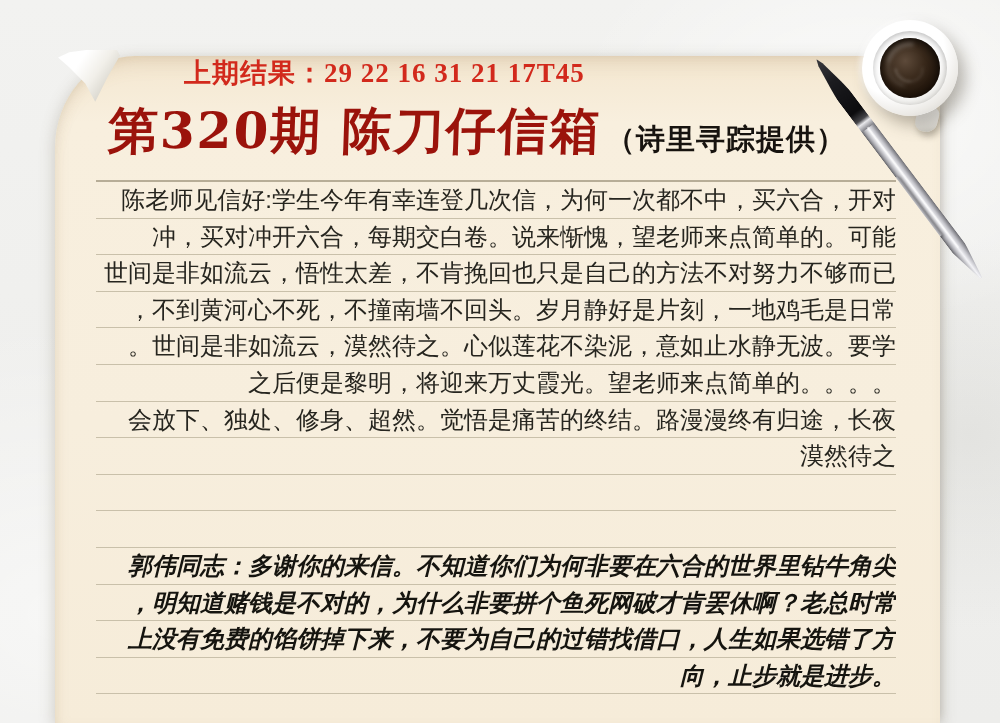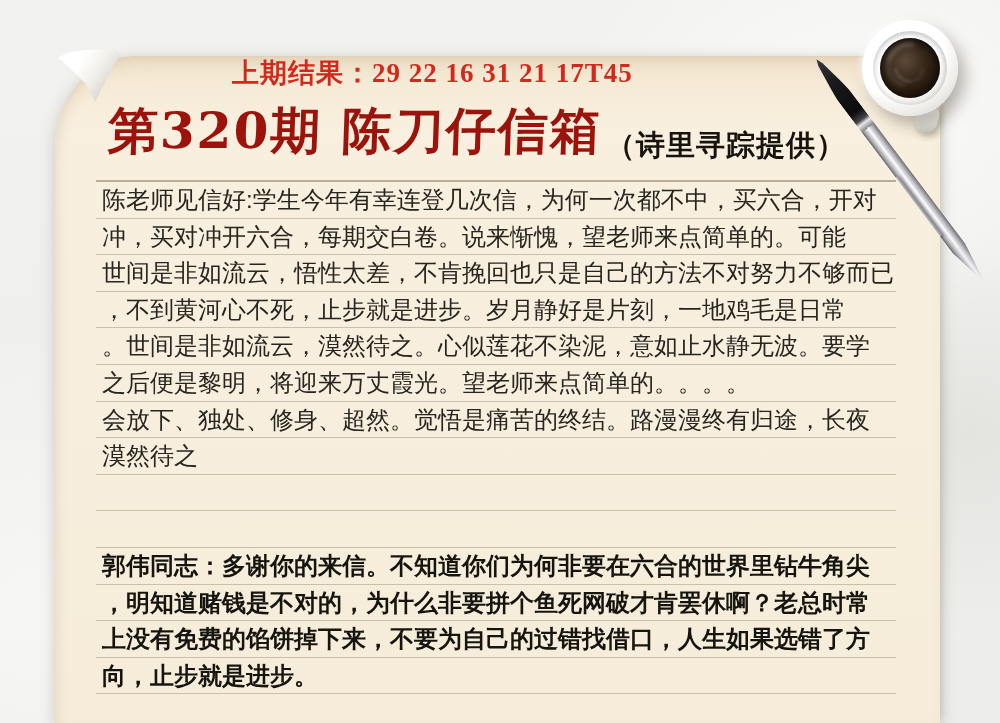--- a/index.html
+++ b/index.html
@@ -28,47 +28,47 @@
     position:absolute; left:58px; top:50px; width:62px; height:54px;
     background:linear-gradient(125deg,#ffffff 30%,#f1efe9 55%,#cfccc2 85%,#b9b6ab 100%);
     clip-path:polygon(0 14%, 18% 4%, 45% 0, 95% 0, 100% 10%, 80% 50%, 60% 96%, 44% 62%, 18% 32%);
     filter:drop-shadow(3px 4px 3px rgba(110,95,70,.35));
   }
   
   .prev-result{
     position:absolute; left:184px; top:58px;
     font-family:"Liberation Serif","DejaVu Serif",serif;
     font-weight:bold; font-size:27px; line-height:30px;
-    color:#d2291c; letter-spacing:1px; white-space:nowrap;margin-left:48px;
+    color:#d2291c; letter-spacing:1px; white-space:nowrap;
   }
   .title{
     position:absolute; left:108px; top:100px;
     font-family:"DejaVu Serif","Liberation Serif",serif;
     font-weight:bold; font-size:50px; line-height:62px;
     color:#9b130b; letter-spacing:2px; white-space:nowrap;
     transform:skewX(-2deg);
   }
   .source-note{
-    position:absolute; left:606px; top:125px;
+    position:absolute; left:606px; top:119px;
     font-family:"DejaVu Serif","Liberation Serif",serif;
     font-weight:bold; font-size:29px; line-height:40px;
     color:#17130f; letter-spacing:1px; white-space:nowrap;text-align:right;
   }
   
   .lines{
     position:absolute; left:96px; top:180px; width:800px;
     border-top:2px solid #b7ad97;
   }
   .row{
     height:36.6px; line-height:36.8px;
     border-bottom:1px solid #c9c0aa;
     font-size:24px; color:#26251f;
-    padding-left:6px; white-space:nowrap; overflow:hidden;
+    padding-left:6px; white-space:nowrap; overflow:hidden;text-align:right;
   }
-  .row.bold{ font-weight:700; color:#15140f; }
+  .row.bold{ font-weight:700; color:#15140f;font-style:italic; }
   
   .cup{ position:absolute; left:858px; top:16px; width:110px; height:116px; z-index:6; }
   .cup-handle{
     position:absolute; left:58px; top:90px; width:22px; height:26px;
     background:linear-gradient(160deg,#ffffff 30%,#dedcd6 75%,#bcb9b0 100%);
     border-radius:5px 7px 11px 9px; transform:rotate(14deg);
     box-shadow:3px 4px 6px rgba(95,88,72,.40);
   }
   .saucer{
     position:absolute; left:4px; top:4px; width:96px; height:96px; border-radius:50%;
@@ -132,21 +132,21 @@
   <div class="prev-result">上期结果：29 22 16 31 21 17T45</div>
 
   <div class="title">第320期 陈刀仔信箱</div>
 
   <div class="source-note">（诗里寻踪提供）</div>
 
   <div class="lines">
     <div class="row">陈老师见信好:学生今年有幸连登几次信，为何一次都不中，买六合，开对</div>
     <div class="row">冲，买对冲开六合，每期交白卷。说来惭愧，望老师来点简单的。可能</div>
     <div class="row">世间是非如流云，悟性太差，不肯挽回也只是自己的方法不对努力不够而已</div>
-    <div class="row">，不到黄河心不死，止步就是进步。岁月静好是片刻，一地鸡毛是日常</div>
+    <div class="row">，不到黄河心不死，不撞南墙不回头。岁月静好是片刻，一地鸡毛是日常</div>
     <div class="row">。世间是非如流云，漠然待之。心似莲花不染泥，意如止水静无波。要学</div>
     <div class="row">之后便是黎明，将迎来万丈霞光。望老师来点简单的。。。。</div>
     <div class="row">会放下、独处、修身、超然。觉悟是痛苦的终结。路漫漫终有归途，长夜</div>
     <div class="row">漠然待之</div>
     <div class="row"></div>
     <div class="row"></div>
     <div class="row bold">郭伟同志：多谢你的来信。不知道你们为何非要在六合的世界里钻牛角尖</div>
     <div class="row bold">，明知道赌钱是不对的，为什么非要拼个鱼死网破才肯罢休啊？老总时常</div>
     <div class="row bold">上没有免费的馅饼掉下来，不要为自己的过错找借口，人生如果选错了方</div>
     <div class="row bold">向，止步就是进步。</div>

